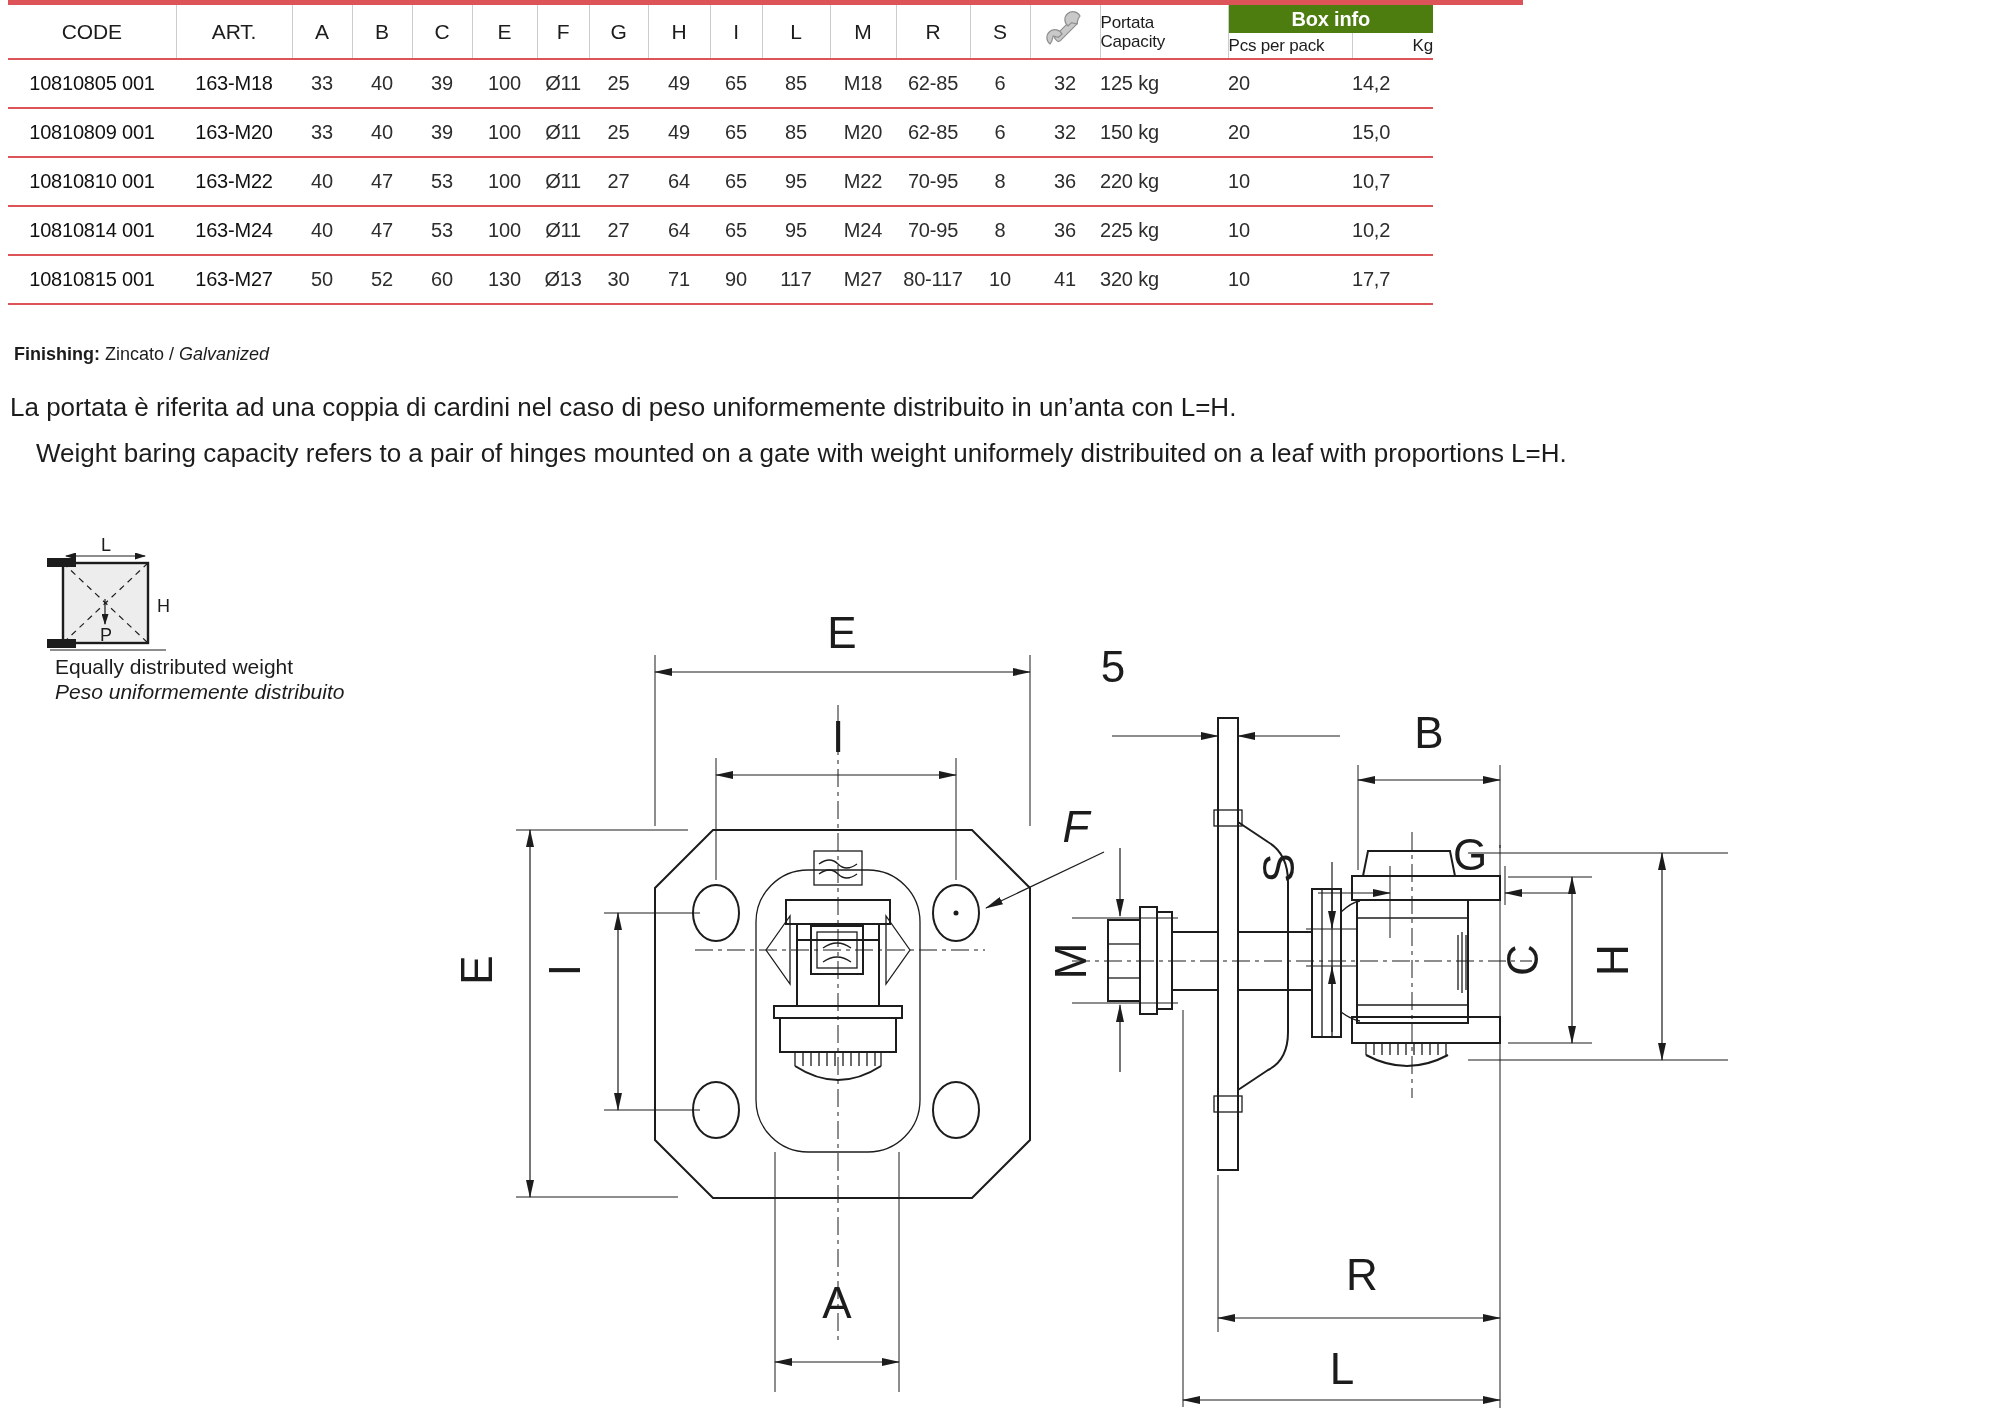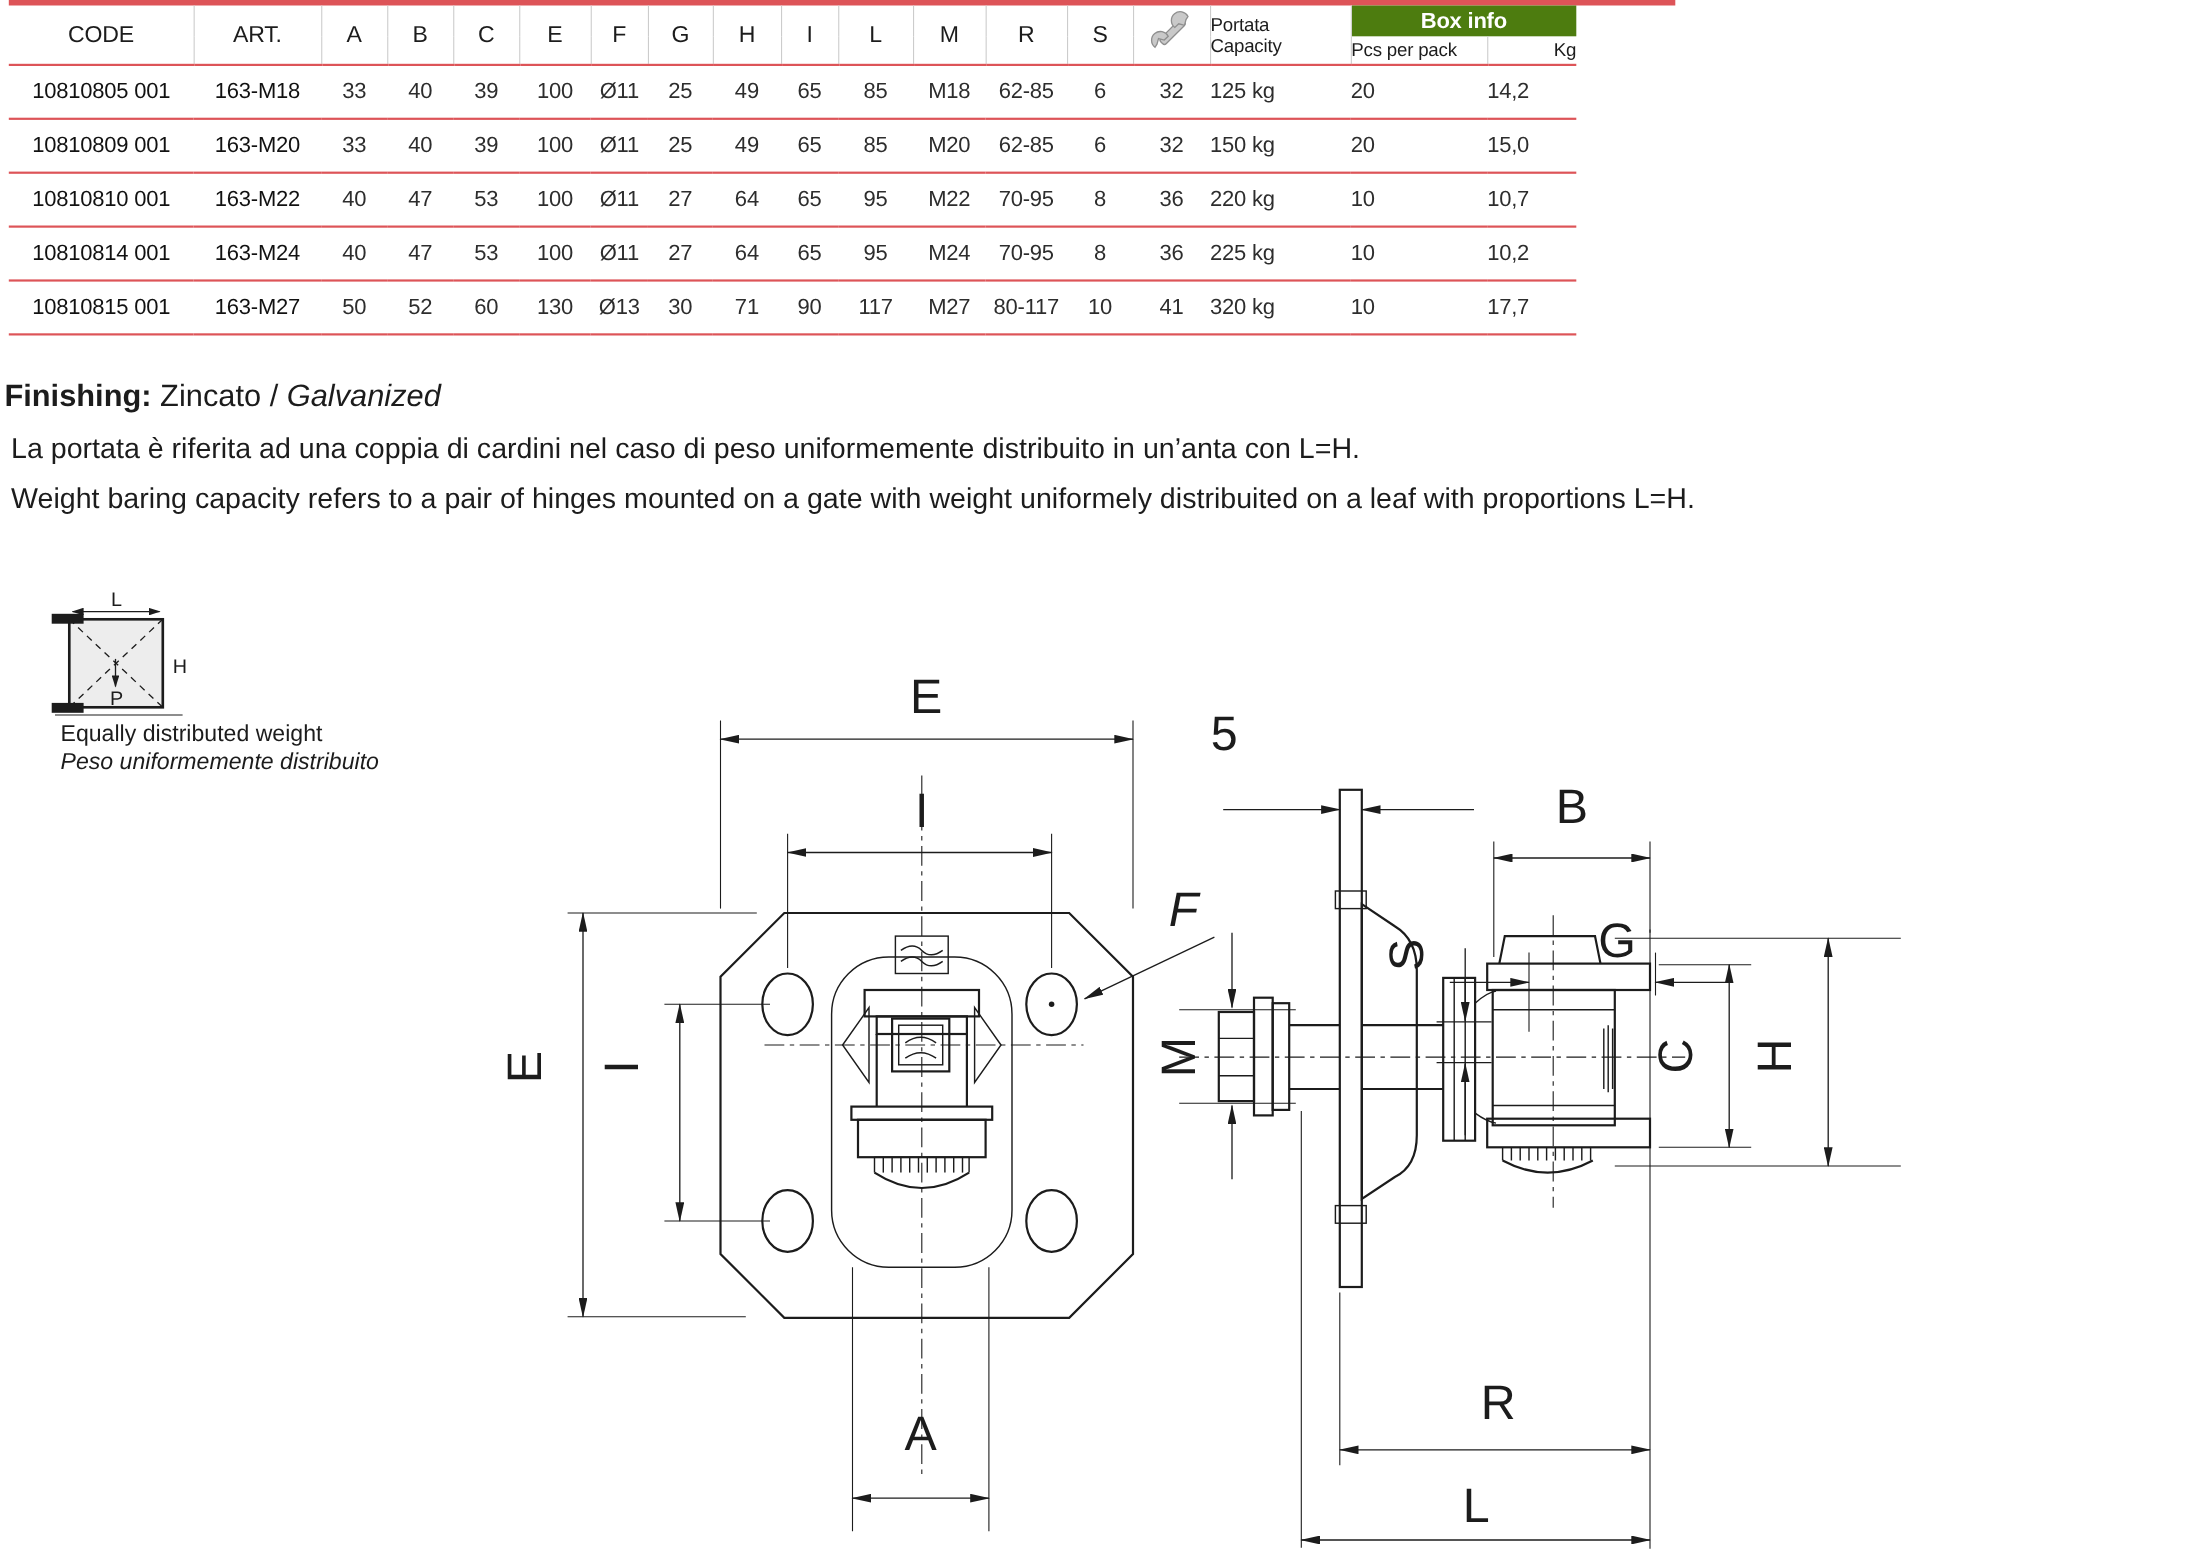--- a/index.html
+++ b/index.html
@@ -25,26 +25,26 @@
   .banner{height:28px;line-height:28px;background:#4d7c0f;color:#ffffff;font-weight:bold;font-size:20px;text-align:center;}
   th.h-pcs{font-weight:bold;font-size:17px;text-align:left;padding-left:14px;}
   th.h-kg{font-weight:bold;font-size:17px;text-align:right;padding-left:14px;}
   tbody td{border-bottom:2px solid #dd5458;height:47px;font-size:20px;color:#2d2d2d;}
   td.c-code,td.c-art{font-weight:bold;color:#111;font-size:20px;}
   td.c-num{text-align:center;}
   td.c-cap{text-align:left;padding-left:16px;margin-left:44px;}
   td.c-pcs{text-align:left;padding-left:22px;}
   td.c-kg{text-align:left;padding-left:16px;}
   
-  .finishing{position:absolute;left:4px;top:344px;font-size:28px;}
+  .finishing{position:absolute;left:14px;top:344px;font-size:18px;}
   .finishing b{font-weight:bold;}
   .finishing .it{font-style:italic;}
   .note{position:absolute;left:10px;font-size:26px;white-space:nowrap;}
   .note.n1{top:392px;}
-  .note.n2{top:438px;}
+  .note.n2{top:438px;margin-left:26px;}
   
   .drawing{position:absolute;left:0;top:420px;}
   .drawing text{font-family:"Liberation Sans", sans-serif;fill:#1c1c1c;}
   .dimlabel{font-size:44px;}
   .dimlabel.it{font-style:italic;}
   .smalllabel{font-size:18px;}
   .caption1{font-size:21px;}
   .caption2{font-size:21px;font-style:italic;}
   .ol{stroke:#1c1c1c;stroke-width:2;fill:none;}
   .thin{stroke:#1c1c1c;stroke-width:1.3;fill:none;}

